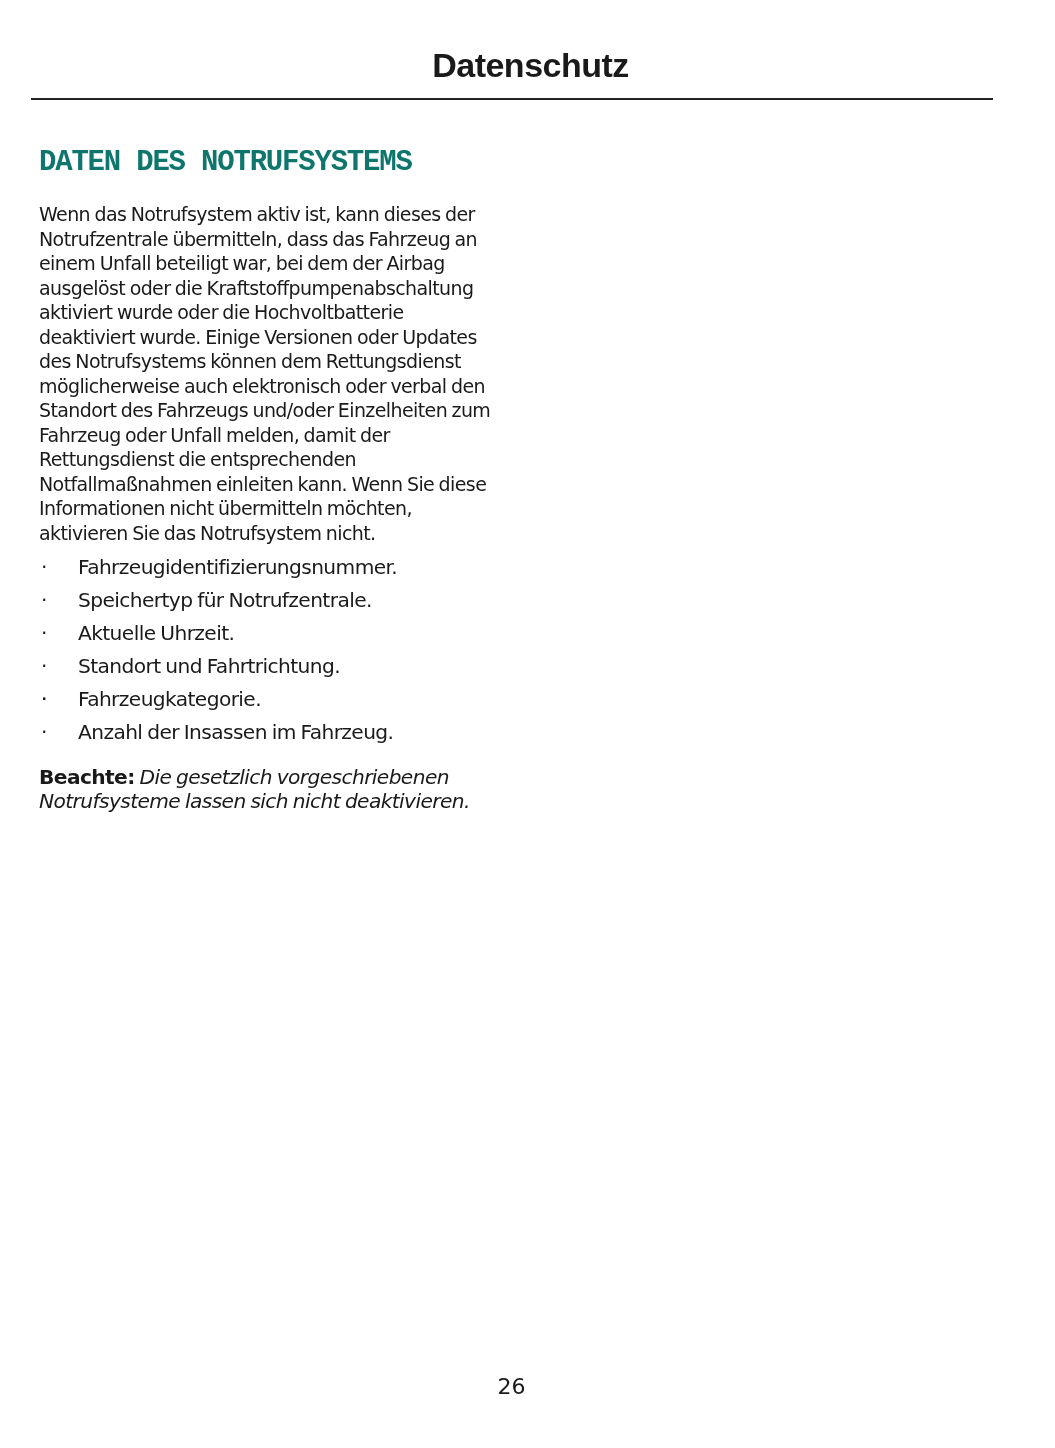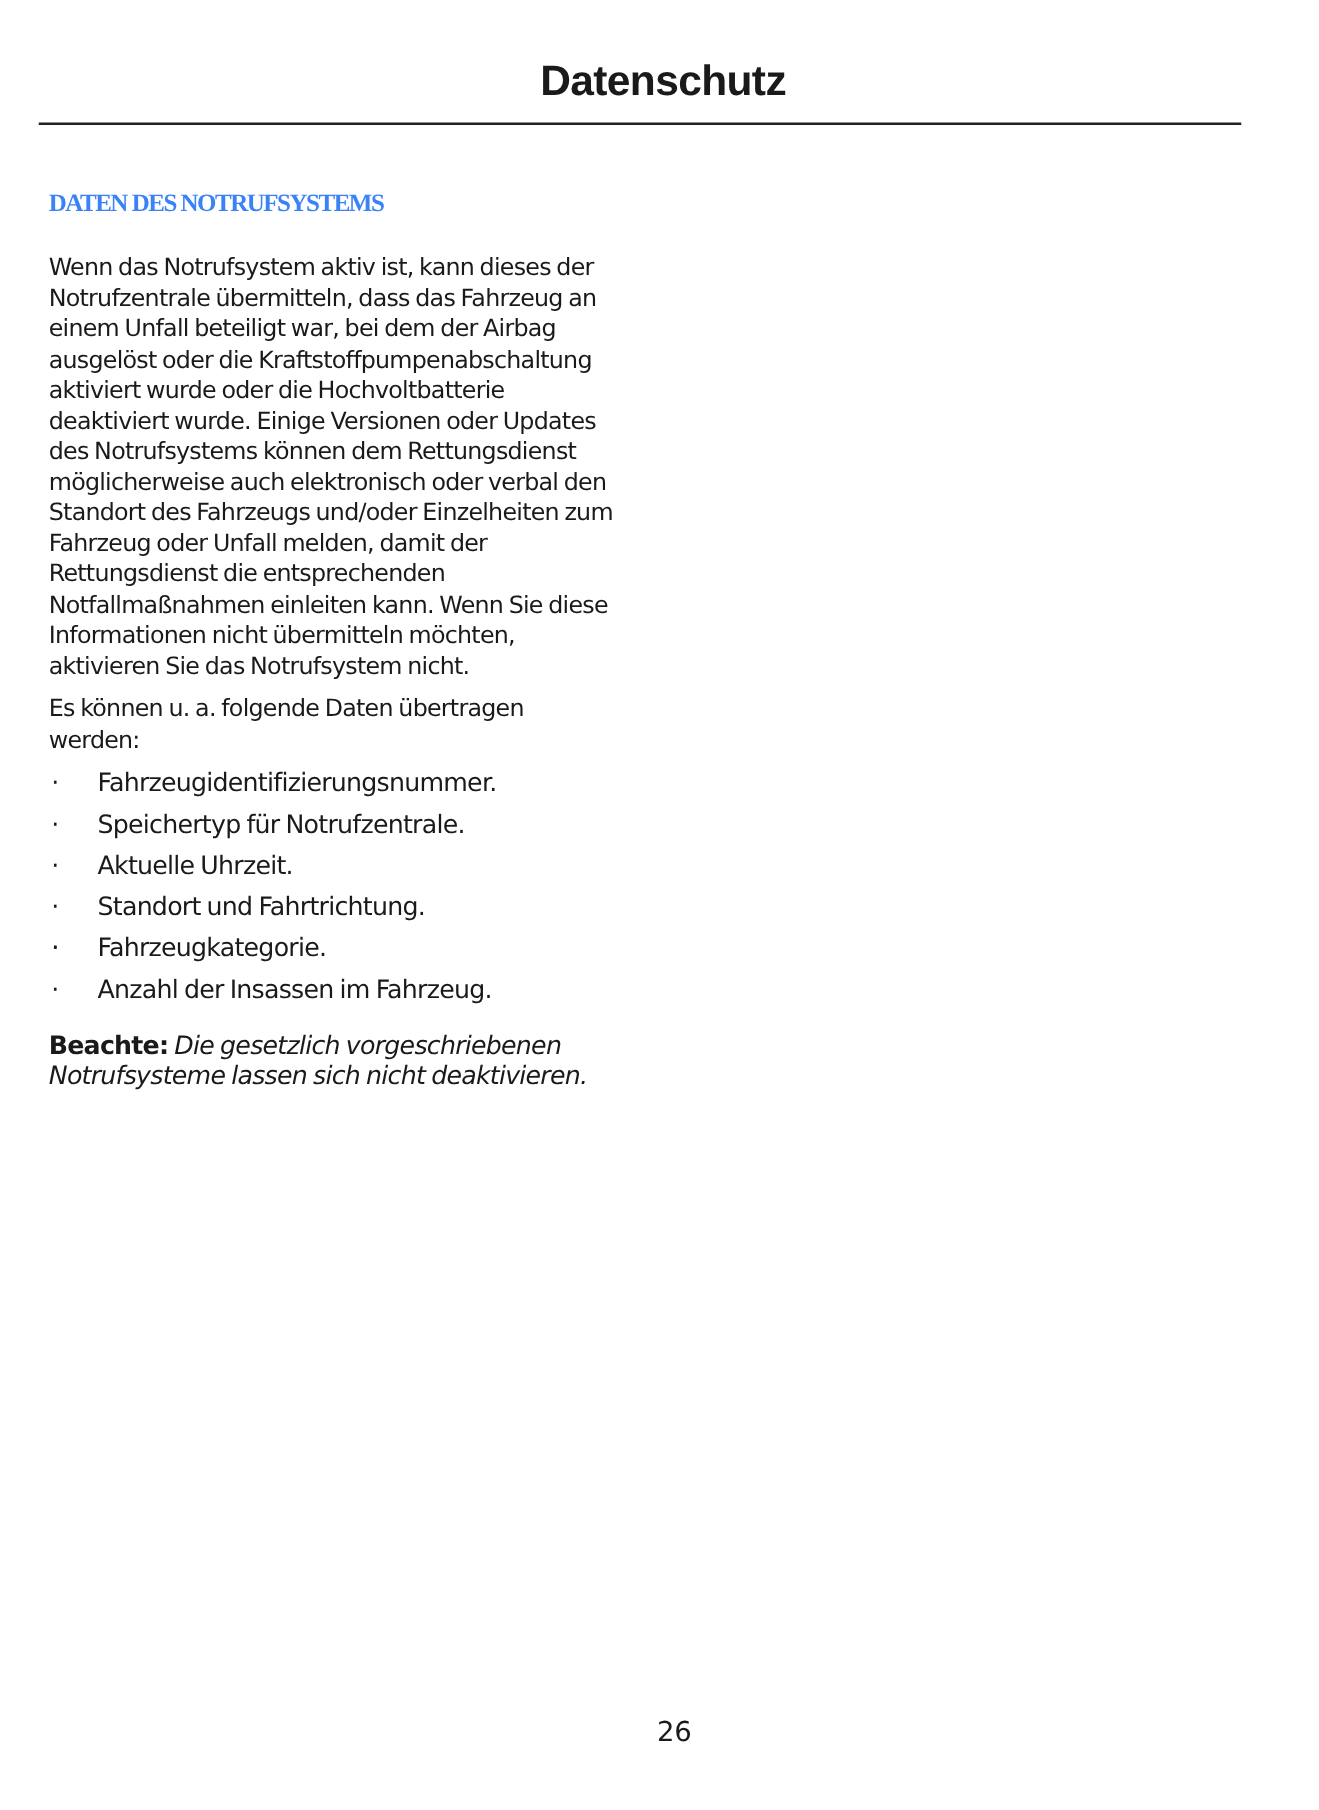--- a/index.html
+++ b/index.html
@@ -3,45 +3,44 @@
   <meta charset="utf-8">
   <style>
     html, body { margin: 0; padding: 0; background: #ffffff; }
     body { width: 1055px; height: 1448px; position: relative; overflow: hidden;
            font-family: "DejaVu Sans", "Liberation Sans", sans-serif; color: #1a1a1a; }
     .page-title { position: absolute; top: 46px; left: 0; width: 1023px; text-align: center;
                   font-family: "Liberation Sans", sans-serif; font-weight: 700; font-size: 34px;
                   letter-spacing: -0.5px; color: #1a1a1a; margin-left: 19px; }
     .title-rule { position: absolute; top: 98px; left: 31px; width: 962px; height: 2px; background: #222; }
     .col { position: absolute; left: 39px; top: 148px; width: 455px; }
-    .section-heading { font-family: Liberation Serif, serif; font-weight: 700; font-size: 20px;
-                       letter-spacing: -1.2px; margin: 0 0 24px 0; line-height: 30px; color: #3b82f6; }
+    .section-heading { font-family: Liberation Mono, monospace; font-weight: 700; font-size: 29px;
+                       letter-spacing: -1.2px; margin: 0 0 24px 0; line-height: 30px; color: #0f766e; }
     .para { font-family: "DejaVu Sans", sans-serif; font-size: 19px; line-height: 24.5px;
             letter-spacing: -0.6px; margin: 0 0 10px 0; word-spacing: -1px; }
     ul.bullets { list-style: none; margin: 0 0 6px 0; padding: 0; }
     ul.bullets li { position: relative; padding-left: 39px; font-family: "DejaVu Sans", sans-serif;
                     font-size: 20.2px; line-height: 24.5px; letter-spacing: -0.6px; margin-bottom: 8.5px; word-spacing: -1px; }
     ul.bullets li .dot { position: absolute; left: 2px; top: 0; }
     .note { font-family: "DejaVu Sans", sans-serif; font-size: 20.2px; line-height: 24.5px; letter-spacing: -0.6px; word-spacing: -1px; }
     .note b { font-weight: 700; }
     .note i { font-style: italic; }
     .page-number { position: absolute; top: 1374px; left: 0; width: 1023px; text-align: center;
-                   font-family: "DejaVu Sans", sans-serif; font-size: 22px; color: #1a1a1a; margin-left: 28px; }
+                   font-family: "DejaVu Sans", sans-serif; font-size: 22px; color: #1a1a1a; }
   </style>
 </head>
 <body>
 
 <div class="page-title">Datenschutz</div>
 <div class="title-rule"></div>
 
 <div class="col">
   <h2 class="section-heading">DATEN DES NOTRUFSYSTEMS</h2>
 
   <p class="para">Wenn das Notrufsystem aktiv ist, kann dieses der Notrufzentrale übermitteln, dass das Fahrzeug an einem Unfall beteiligt war, bei dem der Airbag ausgelöst oder die Kraftstoffpumpenabschaltung aktiviert wurde oder die Hochvoltbatterie deaktiviert wurde. Einige Versionen oder Updates des Notrufsystems können dem Rettungsdienst möglicherweise auch elektronisch oder verbal den Standort des Fahrzeugs und/oder Einzelheiten zum Fahrzeug oder Unfall melden, damit der Rettungsdienst die entsprechenden Notfallmaßnahmen einleiten kann. Wenn Sie diese Informationen nicht übermitteln möchten, aktivieren Sie das Notrufsystem nicht.</p>
-  <p class="para">Es können u. a. folgende Daten übertragen werden:</p>
 
   <ul class="bullets">
     <li><span class="dot">·</span><span>Fahrzeugidentifizierungsnummer.</span></li>
     <li><span class="dot">·</span><span>Speichertyp für Notrufzentrale.</span></li>
     <li><span class="dot">·</span><span>Aktuelle Uhrzeit.</span></li>
     <li><span class="dot">·</span><span>Standort und Fahrtrichtung.</span></li>
     <li><span class="dot">·</span></li>
     <li><span class="dot">·</span><span>Fahrzeugkategorie.</span></li>
     <li><span class="dot">·</span><span>Anzahl der Insassen im Fahrzeug.</span></li>
   </ul>

